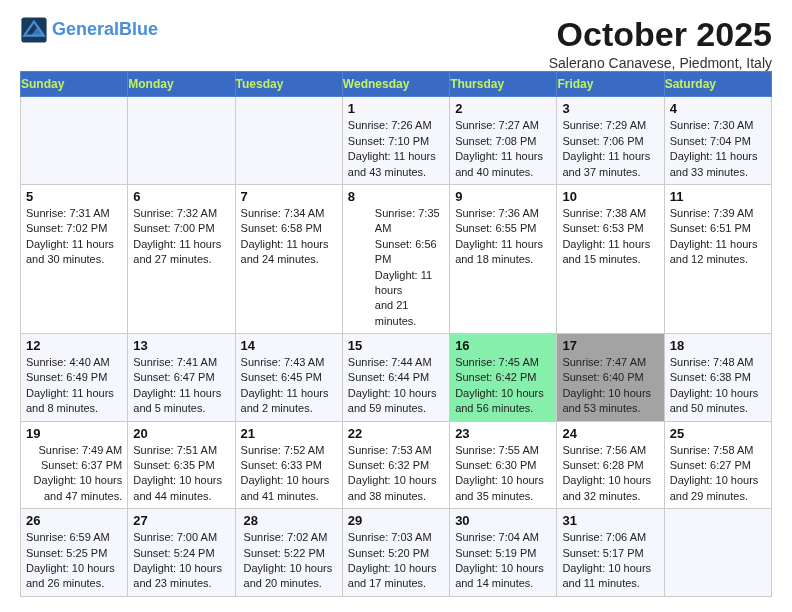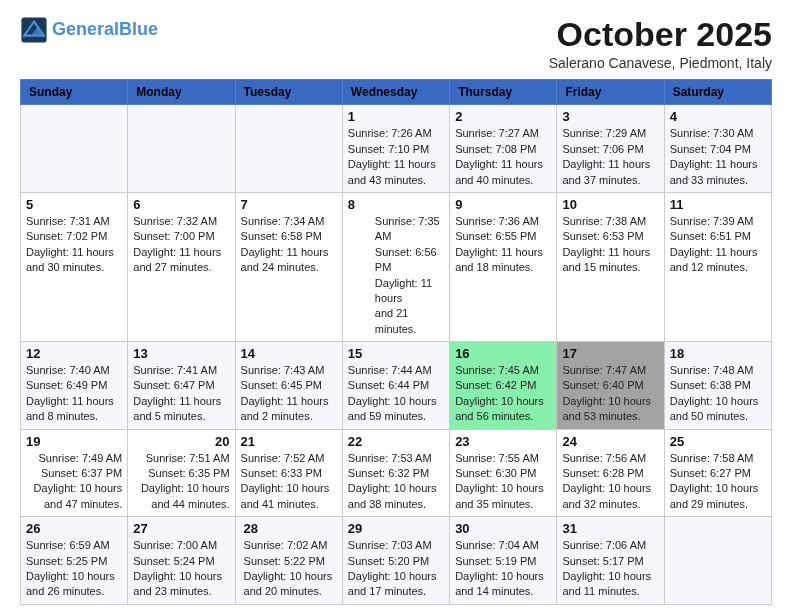--- a/index.html
+++ b/index.html
@@ -11,21 +11,21 @@
     }
     .page {
       width: 792px;
       padding: 16px 20px 20px 20px;
       background: #fff;
     }
     .header {
       display: flex;
       align-items: flex-start;
       justify-content: space-between;
-      margin-bottom: 8px;
+      margin-bottom: 0;
     }
     .logo {
       display: flex;
       align-items: center;
       gap: 4px;
     }
     .logo-text {
       font-size: 18px;
       font-weight: bold;
       color: #1a3a5c;
@@ -52,24 +52,24 @@
       color: #333;
       margin-top: 2px;
     }
     .calendar {
       width: 100%;
       border-collapse: collapse;
       border: 1px solid #ccc;
     }
     .calendar th {
       background: #3a6bc4;
-      color: #000000;
+      color: #bef264;
       font-size: 12px;
       font-weight: bold;
-      padding: 5px 8px;
+      padding: 5px 0;
       text-align: left;
       border: 1px solid #5580cc;
     }
     .calendar td {
       width: 106px;
       vertical-align: top;
       padding: 4px 5px;
       border: 1px solid #ccc;
       font-size: 9.5px;
       color: #222;
@@ -213,21 +213,21 @@
             <span class="day-num">11</span>
             <div class="day-info" style="white-space: pre-line;">Sunrise: 7:39 AM
 Sunset: 6:51 PM
 Daylight: 11 hours
 and 12 minutes.</div>
           </td>
         </tr>
         <tr>
           <td style="background: rgb(245, 247, 252);">
             <span class="day-num">12</span>
-            <div class="day-info" style="white-space: pre-line;">Sunrise: 7:40 AM
+            <div class="day-info" style="white-space: pre-line;">Sunrise: 4:40 AM
 Sunset: 6:49 PM
 Daylight: 11 hours
 and 8 minutes.</div>
           </td>
           <td style="background: rgb(245, 247, 252);">
             <span class="day-num">13</span>
             <div class="day-info" style="white-space: pre-line;">Sunrise: 7:41 AM
 Sunset: 6:47 PM
 Daylight: 11 hours
 and 5 minutes.</div>
@@ -269,21 +269,21 @@
           </td>
         </tr>
         <tr>
           <td style="background: rgb(255, 255, 255);">
             <span class="day-num">19</span>
             <div class="day-info" style="white-space: pre-line; text-align: right;">Sunrise: 7:49 AM
 Sunset: 6:37 PM
 Daylight: 10 hours
 and 47 minutes.</div>
           </td>
-          <td style="background: rgb(255, 255, 255); text-align: right;">
+          <td style="background: rgb(255, 255, 255);">
             <span class="day-num">20</span>
             <div class="day-info" style="white-space: pre-line;">Sunrise: 7:51 AM
 Sunset: 6:35 PM
 Daylight: 10 hours
 and 44 minutes.</div>
           </td>
           <td style="background: rgb(255, 255, 255);">
             <span class="day-num">21</span>
             <div class="day-info" style="white-space: pre-line;">Sunrise: 7:52 AM
 Sunset: 6:33 PM

